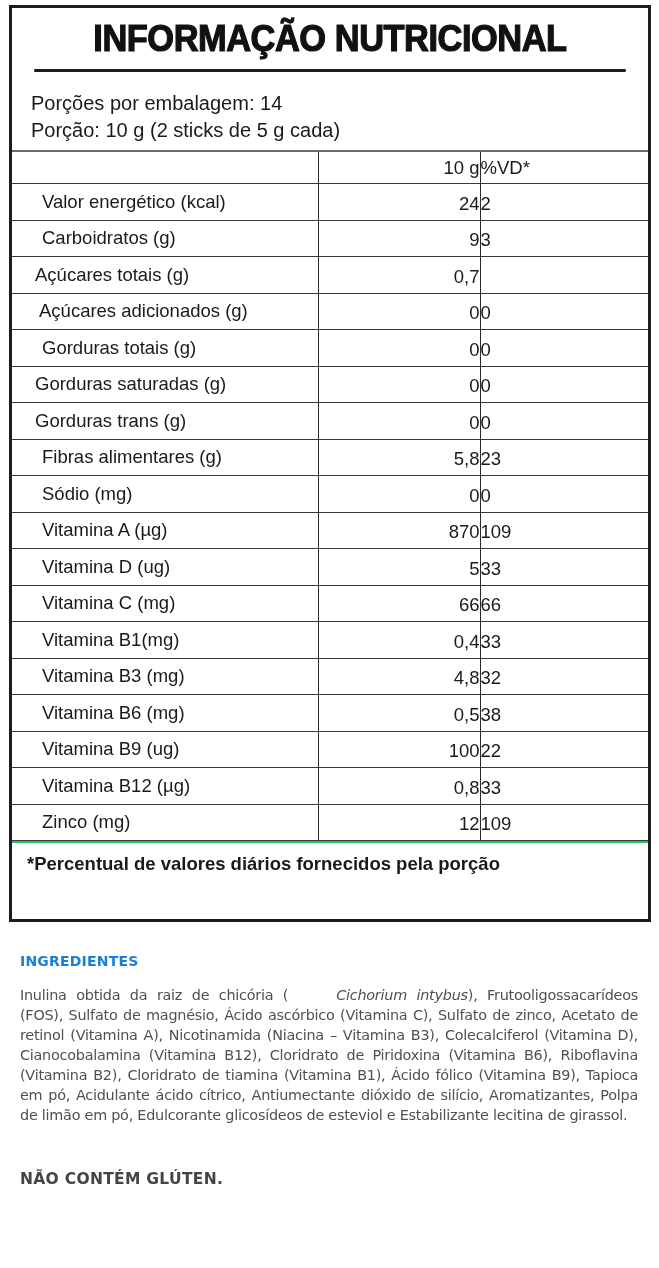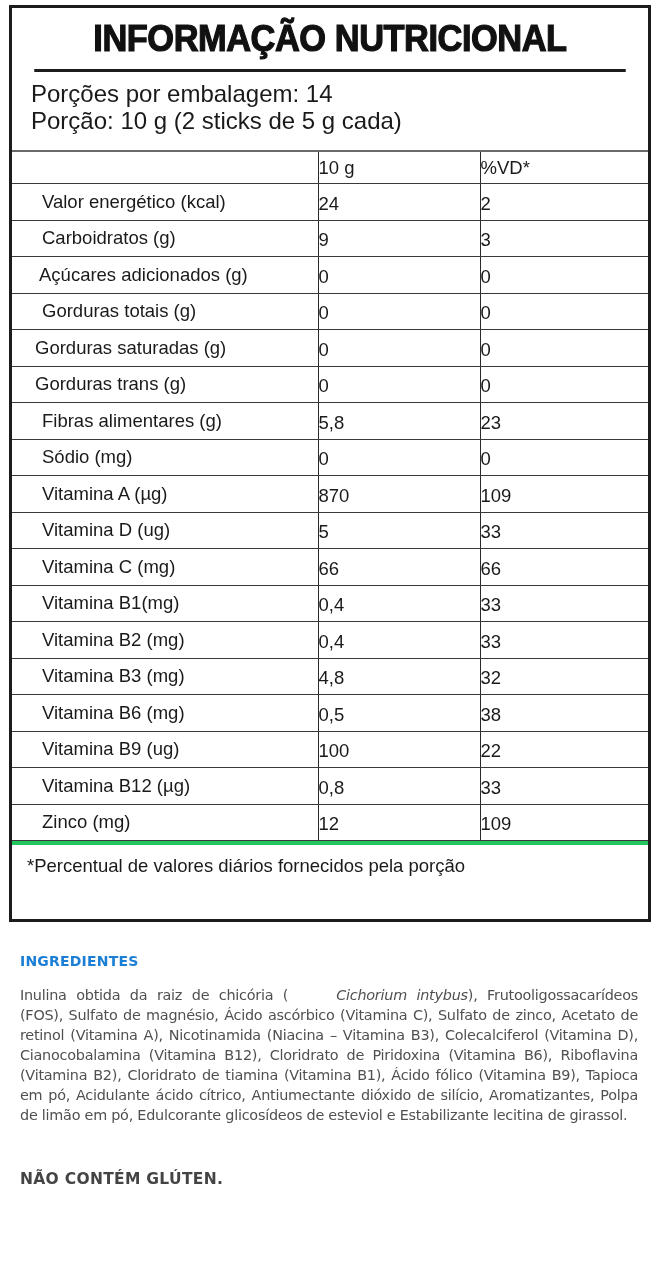--- a/index.html
+++ b/index.html
@@ -9,38 +9,38 @@
     border: 3px solid #1c1c1c; box-sizing: content-box;
   }
   .title {
     height: 61px; border-bottom: 3px solid #1c1c1c;
     display: flex; align-items: center; justify-content: center;
     font-family: "Liberation Sans", sans-serif; font-weight: 900; font-size: 37px;
     letter-spacing: -0.5px; transform: scaleX(0.93); color: #111;
   }
   .title span { display: inline-block; -webkit-text-stroke: 1.2px #111; }
   .portions {
-    height: 80px; box-sizing: border-box; padding: 8px 0 0 19px;
-    font-size: 24px; line-height: 27px; color: #1a1a1a;
+    height: 80px; box-sizing: border-box; padding: 18px 0 0 19px;
+    font-size: 20px; line-height: 27px; color: #1a1a1a;
     border-bottom: 2px solid #6a6a6a;
   }
   table.nt { width: 100%; border-collapse: collapse; }
   table.nt td {
     height: 31.5px; padding: 0; border-bottom: 1.5px solid #3a3a3a;
     font-size: 18.5px; color: #1a1a1a; vertical-align: middle;
   }
   table.nt td.c1 { width: 306px; padding-left: 30px; box-sizing: border-box; }
-  table.nt td.c2 { width: 161px; text-align: left; border-left: 1.5px solid #2a2a2a; padding-top: 4px; }
+  table.nt td.c2 { width: 161px; text-align: right; border-left: 1.5px solid #2a2a2a; padding-top: 4px; }
   table.nt td.c3 { text-align: left; border-left: 1.5px solid #2a2a2a; padding-top: 4px; }
   table.nt tr.hdr td { height: 31px; padding-top: 0; }
   .ind1 { padding-left: 23px !important; }
   .ind2 { padding-left: 27px !important; }
   .footnote {
     height: 50px; box-sizing: border-box; padding: 10px 0 0 15px;
-    font-size: 18.5px; color: #1a1a1a; border-top: 4px solid #22c55e;
+    font-size: 18.5px; color: #1a1a1a; border-top: 2px solid #22c55e; font-weight: bold;
   }
   .ing-title {
     position: absolute; left: 20px; top: 953px;
     font-family: "DejaVu Sans", sans-serif; font-weight: bold; font-size: 14px;
     color: #1b7fd6; letter-spacing: 0.2px;
   }
   .ing-text {
     position: absolute; left: 20px; top: 985px; width: 618px;
     font-family: "DejaVu Sans", sans-serif; font-size: 14.4px; line-height: 20px;
     color: #505050; text-align: justify; letter-spacing: -0.25px;
@@ -72,20 +72,25 @@
       </tr>
     <tr>
           <td class="c1">Valor energético (kcal)</td>
           <td class="c2">24</td>
           <td class="c3">2</td>
         </tr>
         <tr>
           <td class="c1">Carboidratos (g)</td>
           <td class="c2">9</td>
           <td class="c3">3</td>
+        </tr>
+        <tr>
+          <td class="c1 ind1">Açúcares totais (g)</td>
+          <td class="c2">0,7</td>
+          <td class="c3"></td>
         </tr>
         <tr>
           <td class="c1 ind2">Açúcares adicionados (g)</td>
           <td class="c2">0</td>
           <td class="c3">0</td>
         </tr>
         <tr>
           <td class="c1">Gorduras totais (g)</td>
           <td class="c2">0</td>
           <td class="c3">0</td>
@@ -124,25 +129,20 @@
           <td class="c1">Vitamina C (mg)</td>
           <td class="c2">66</td>
           <td class="c3">66</td>
         </tr>
         <tr>
           <td class="c1">Vitamina B1(mg)</td>
           <td class="c2">0,4</td>
           <td class="c3">33</td>
         </tr>
         <tr>
-          <td class="c1">Vitamina B2 (mg)</td>
-          <td class="c2">0,4</td>
-          <td class="c3">33</td>
-        </tr>
-        <tr>
           <td class="c1">Vitamina B3 (mg)</td>
           <td class="c2">4,8</td>
           <td class="c3">32</td>
         </tr>
         <tr>
           <td class="c1">Vitamina B6 (mg)</td>
           <td class="c2">0,5</td>
           <td class="c3">38</td>
         </tr>
         <tr>

